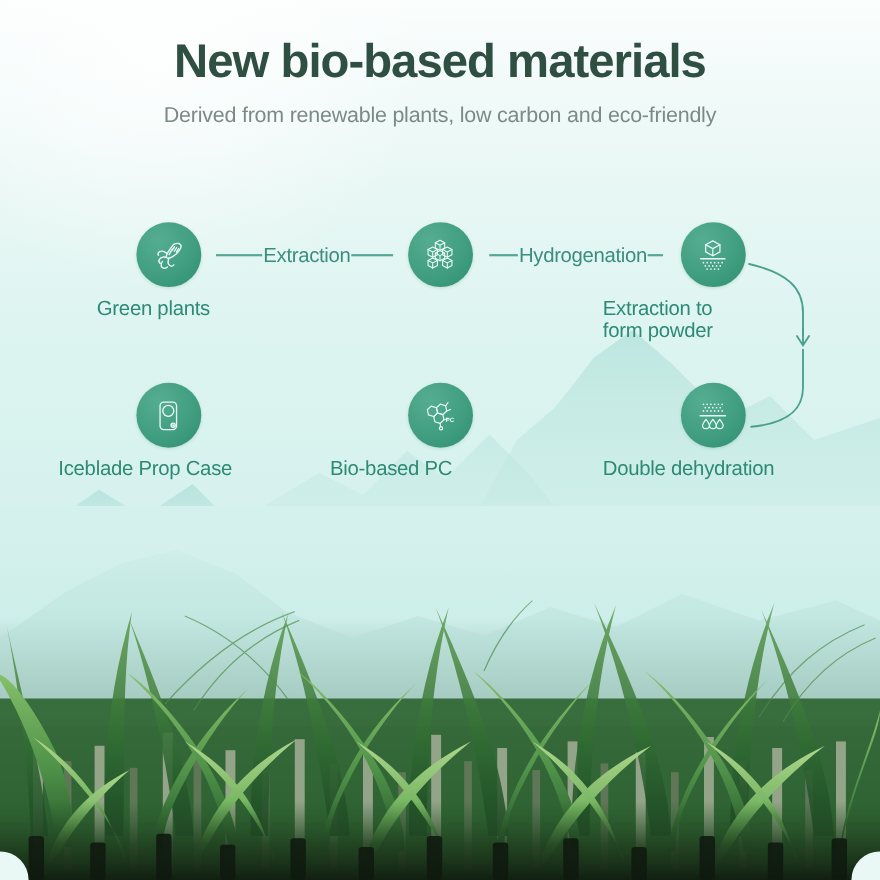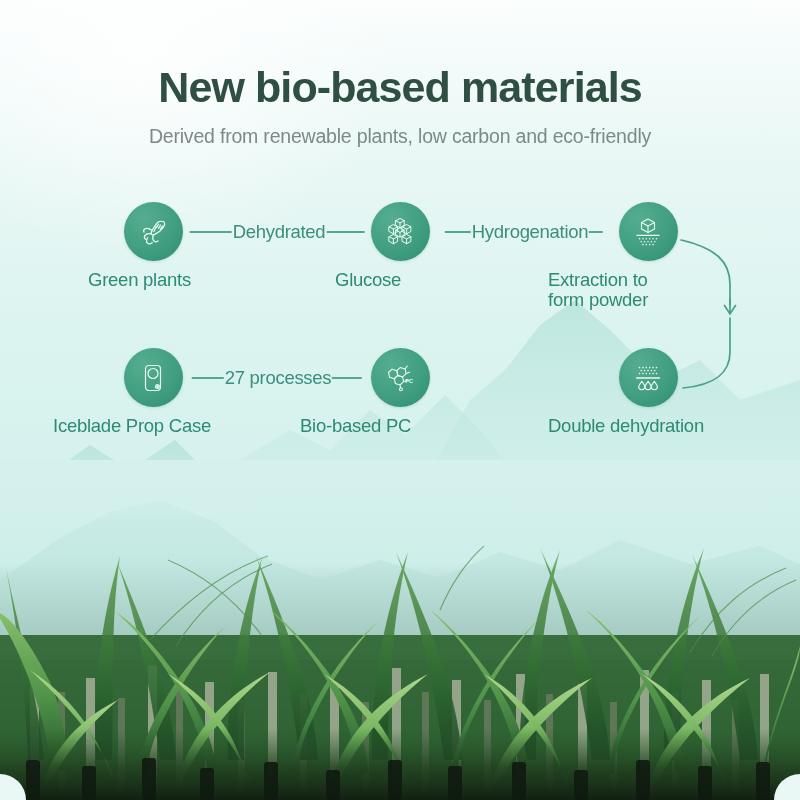--- a/index.html
+++ b/index.html
@@ -55,21 +55,20 @@
     width: 800px;
     text-align: center;
     padding-top: 33px;
   }
   .title {
     font-size: 43px;
     font-weight: bold;
     letter-spacing: -0.9px;
     color: #2f4f43;
     line-height: 1.1;
-    margin-top: 31px;
   }
   .subtitle {
     margin-top: 14px;
     font-size: 19.5px;
     color: #7b8a87;
     letter-spacing: -0.2px;
   }
 
   
   .flow {
@@ -252,21 +251,20 @@
               <path d="M0 3 L4.5 5.4 L9 3 M4.5 5.4 L4.5 10.4"></path>
             </g>
 
             <g transform="translate(20.5,20)">
               <path d="M0 3 L4.5 0.6 L9 3 L9 8 L4.5 10.4 L0 8 Z"></path>
               <path d="M0 3 L4.5 5.4 L9 3 M4.5 5.4 L4.5 10.4"></path>
             </g>
           </g>
         </svg>
       </div>
-      <div class="node-label">Glucose</div>
     </div>
 
     <div class="node" style="left:648px; top:202px;">
       <div class="disc">
         <svg width="36" height="36" viewBox="0 0 36 36">
           <g fill="none" stroke="#eafaf5" stroke-width="1.1" stroke-linejoin="round" stroke-linecap="round">
             <path d="M11.5 8.5 L18 5 L24.5 8.5 L24.5 15 L18 18.5 L11.5 15 Z"></path>
             <path d="M11.5 8.5 L18 12 L24.5 8.5 M18 12 L18 18.5"></path>
             <path d="M7 21.3 L29 21.3" stroke-width="1.3"></path>
           </g>
@@ -357,35 +355,30 @@
             <path d="M18 21.3 C20.1 24 21.1 25.3 21.1 26.8 C21.1 28.5 19.7 29.7 18 29.7 C16.3 29.7 14.9 28.5 14.9 26.8 C14.9 25.3 15.9 24 18 21.3 Z" transform="translate(0.1,0)"></path>
             <path d="M24.3 21.3 C26.4 24 27.4 25.3 27.4 26.8 C27.4 28.5 26 29.7 24.3 29.7 C22.6 29.7 21.2 28.5 21.2 26.8 C21.2 25.3 22.2 24 24.3 21.3 Z"></path>
           </g>
         </svg>
       </div>
       <div class="node-label wide">Double dehydration</div>
     </div>
 
     <div class="connector" style="left:277px; top:232px;">
       <span class="seg" style="width:42px;"></span>
-      <span class="ctext">Dehydrated</span>
+      <span class="ctext">Extraction</span>
       <span class="seg" style="width:38px;"></span>
     </div>
 
     <div class="connector" style="left:524px; top:232px;">
       <span class="seg" style="width:26px;"></span>
       <span class="ctext">Hydrogenation</span>
       <span class="seg" style="width:14px;"></span>
     </div>
 
-    <div class="connector" style="left:277px; top:378px;">
-      <span class="seg" style="width:32px;"></span>
-      <span class="ctext">27 processes</span>
-      <span class="seg" style="width:30px;"></span>
-    </div>
 
   </div>
 
   <div class="photo">
     <div class="photo-sky"></div>
 
     <svg width="800" height="340" viewBox="0 0 800 340">
       <defs>
         <linearGradient id="blade-d" x1="0" y1="0" x2="0" y2="1">
           <stop offset="0%" stop-color="#5f9e4f"></stop>

